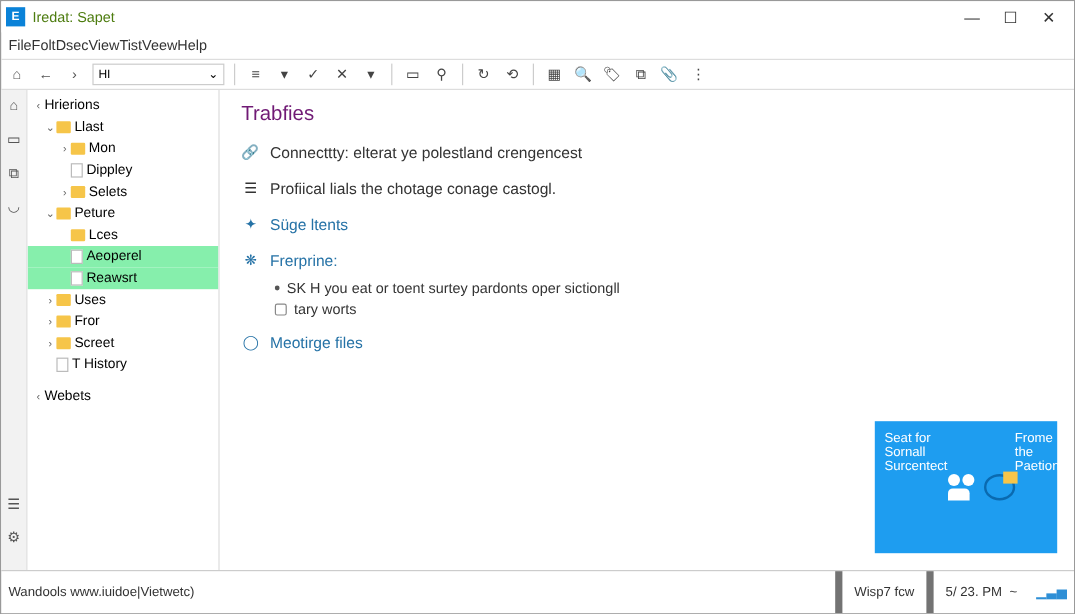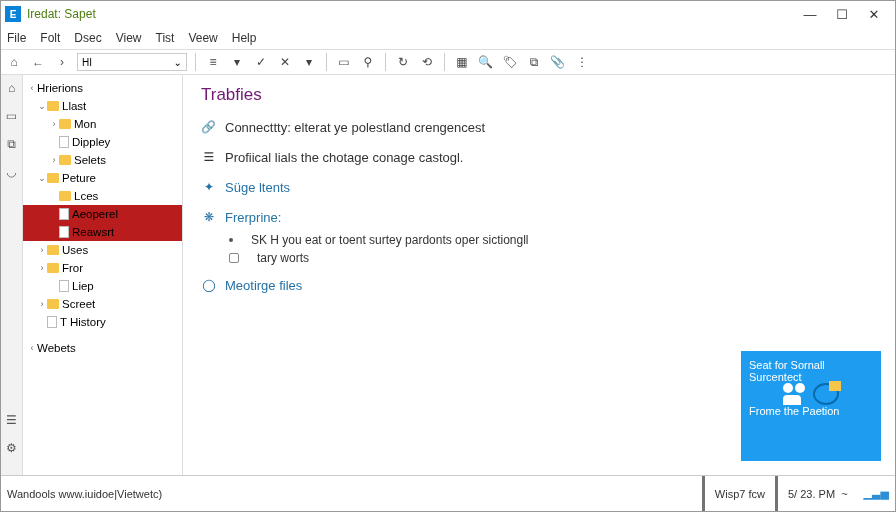--- a/index.html
+++ b/index.html
@@ -2,56 +2,56 @@
 <html><head>
 <meta charset="utf-8">
 <style>
 * { margin: 0; padding: 0; box-sizing: border-box; font-family: "Segoe UI", Tahoma, sans-serif; }
 body { width: 896px; height: 512px; background: #fff; overflow: hidden; display: flex; flex-direction: column; border: 1px solid #999; }
 .titlebar { height: 26px; display: flex; align-items: center; padding: 0 4px; background: #fff; }
 .app-icon { width: 16px; height: 16px; background: #0a82d8; color: #fff; font-size: 10px; font-weight: bold; display: flex; align-items: center; justify-content: center; margin-right: 6px; }
 .title { font-size: 12px; color: #4d7c0f; flex: 1; }
 .win-btns { display: flex; gap: 18px; padding-right: 10px; }
 .win-btn { width: 14px; height: 14px; display: flex; align-items: center; justify-content: center; font-size: 13px; color: #333; cursor: pointer; }
-.menubar { height: 22px; display: flex; align-items: center; padding: 0 6px; gap: 14px; font-size: 12px; color: #333; }
+.menubar { height: 22px; display: flex; align-items: center; padding: 0 6px; font-size: 12px; color: #333; }
 .menu-item { cursor: pointer; }
 .toolbar { height: 26px; border-top: 1px solid #ddd; border-bottom: 1px solid #ddd; display: flex; align-items: center; padding: 0 4px; gap: 6px; }
 .nav-btn { width: 18px; height: 18px; display: flex; align-items: center; justify-content: center; font-size: 12px; color: #555; cursor: pointer; }
 .addr { width: 110px; height: 18px; border: 1px solid #ccc; font-size: 10px; padding: 0 4px; display: flex; align-items: center; justify-content: space-between; background: #fff; }
 .tb-sep { width: 1px; height: 18px; background: #ccc; margin: 0 2px; }
 .tb-icon { width: 18px; height: 18px; display: flex; align-items: center; justify-content: center; font-size: 12px; color: #444; cursor: pointer; }
 .body { flex: 1; display: flex; min-height: 0; }
 .activity-bar { width: 22px; background: #f2f2f2; border-right: 1px solid #ddd; display: flex; flex-direction: column; align-items: center; padding-top: 6px; gap: 14px; }
 .act-icon { width: 14px; height: 14px; font-size: 12px; color: #555; cursor: pointer; display: flex; align-items: center; justify-content: center; }
 .act-spacer { flex: 1; }
 .sidebar { width: 160px; border-right: 1px solid #ddd; background: #fff; font-size: 11.5px; overflow: auto; padding: 4px 0; }
 .tree-row { display: flex; align-items: center; height: 18px; padding-left: 4px; cursor: pointer; white-space: nowrap; }
-.tree-row.sel { background: #b91c1c; }
+.tree-row.sel { background: #86efac; }
 .twisty { width: 10px; font-size: 9px; color: #666; text-align: center; }
 .folder-ico { width: 12px; height: 10px; background: #f6c549; margin-right: 3px; border-radius: 1px; }
 .doc-ico { width: 10px; height: 12px; background: #fff; border: 1px solid #bbb; margin-right: 3px; }
 .ind1 { padding-left: 14px; } .ind2 { padding-left: 26px; }
 .main { flex: 1; position: relative; padding: 10px 18px; overflow: auto; }
 .page-title { color: #701a75; font-size: 17px; margin-bottom: 14px; }
 .item { display: flex; align-items: center; gap: 8px; margin-bottom: 14px; font-size: 13px; color: #333; }
 .item .ic { width: 16px; height: 16px; display: flex; align-items: center; justify-content: center; font-size: 12px; }
 .item.link { color: #2572a6; }
 .sub { margin-left: 28px; font-size: 12px; color: #333; margin-top: -8px; margin-bottom: 10px; }
-.sub-row { display: flex; align-items: center; gap: 18px; padding: 2px 0; }
+.sub-row { display: flex; align-items: center; gap: 6px; padding: 2px 0; }
 .bullet { width: 4px; height: 4px; background: #555; border-radius: 50%; }
 .cb { width: 10px; height: 10px; border: 1px solid #888; border-radius: 2px; }
-.promo { position: absolute; right: 14px; bottom: 14px; width: 140px; height: 110px; background: #1e9df0; color: #fff; font-size: 11px; padding: 8px; display: flex; flex-direction: column; }
+.promo { position: absolute; right: 14px; bottom: 14px; width: 152px; height: 110px; background: #1e9df0; color: #fff; font-size: 11px; padding: 8px; display: flex; flex-direction: row; justify-content: space-between; }
 .promo .gfx { display: flex; align-items: center; gap: 8px; justify-content: center; }
 .person { width: 10px; height: 10px; background: #fff; border-radius: 50%; }
 .person-body { width: 18px; height: 10px; background: #fff; border-radius: 4px 4px 0 0; margin-top: 2px; }
 .bubble { width: 26px; height: 22px; border: 2px solid #0a6ab0; border-radius: 50%; position: relative; }
 .fold { width: 12px; height: 10px; background: #f6c549; }
 .statusbar { height: 36px; border-top: 1px solid #ccc; display: flex; align-items: center; font-size: 11px; color: #333; }
 .sb-left { padding: 0 6px; flex: 1; }
-.sb-cell { border-left: 3px solid #737373; padding: 0 10px; height: 100%; display: flex; align-items: center; }
+.sb-cell { border-left: 6px solid #737373; padding: 0 10px; height: 100%; display: flex; align-items: center; }
 .sb-icon { color: #2e8fd6; font-size: 11px; padding: 0 6px; }
 </style>
 </head>
 <body>
 
 <div class="titlebar">
   <div class="app-icon">E</div>
   <div class="title">Iredat: Sapet</div>
   <div class="win-btns">
     <div class="win-btn">—</div>
@@ -160,25 +160,20 @@
     <div class="tree-row ind1">
         <span class="twisty">›</span>
         <div class="folder-ico"></div>
         <span>Uses</span>
       </div>
     <div class="tree-row ind1">
         <span class="twisty">›</span>
         <div class="folder-ico"></div>
         <span>Fror</span>
       </div>
-    <div class="tree-row ind2">
-        <span class="twisty"></span>
-        <div class="doc-ico"></div>
-        <span>Liep</span>
-      </div>
     <div class="tree-row ind1">
         <span class="twisty">›</span>
         <div class="folder-ico"></div>
         <span>Screet</span>
       </div>
     <div class="tree-row ind1">
         <span class="twisty"></span>
         <div class="doc-ico"></div>
         <span>T History</span>
       </div>

